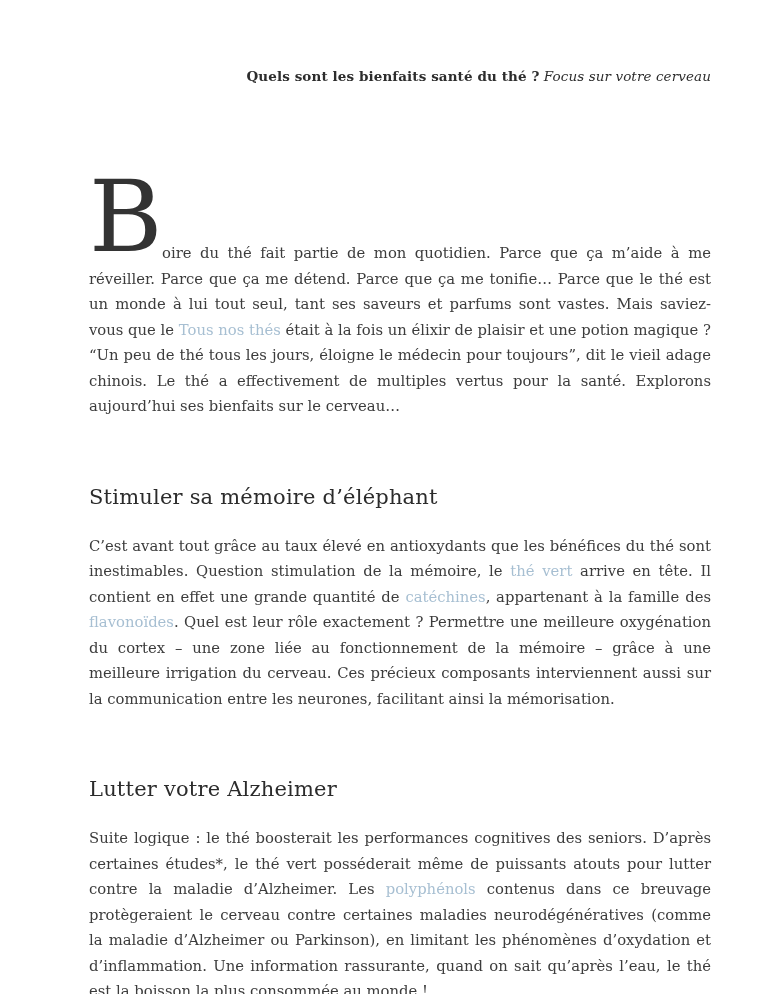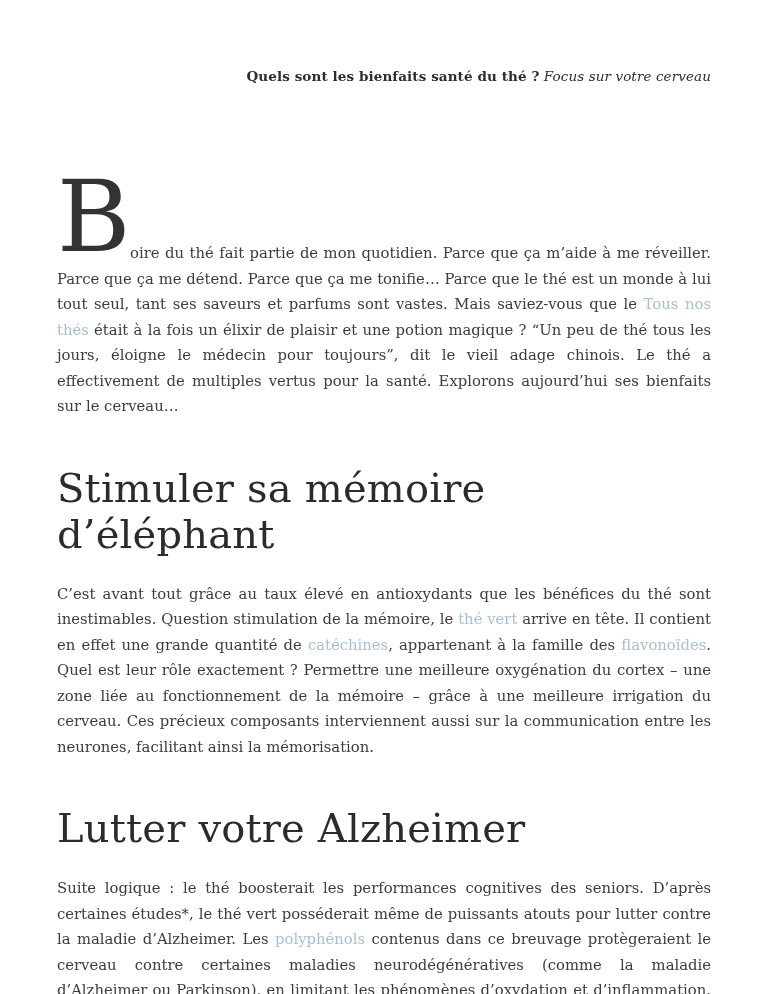--- a/index.html
+++ b/index.html
@@ -7,21 +7,21 @@
   body {
     width: 768px;
     height: 994px;
     overflow: hidden;
     font-family: "DejaVu Serif", serif;
   }
   .page {
     position: relative;
     width: 768px;
     height: 846px;
-    padding: 68px 57px 0 57px;
+    padding: 68px 57px 0 89px;
     background: #ffffff;
   }
   .header {
     text-align: right;
     font-size: 13.5px;
     color: #2d2d2d;
     letter-spacing: 0.1px;
   }
   .header-bold { font-weight: bold; }
   .header-italic { font-style: italic; }
@@ -42,24 +42,24 @@
     top: -63px;
     font-size: 100px;
     line-height: 80px;
     color: #333333;
     text-indent: 0;
     font-family: "DejaVu Serif", serif;
   }
   .section-heading {
     font-family: "DejaVu Serif", serif;
     font-weight: 400;
-    font-size: 40px;
+    font-size: 21px;
     color: #2b2b2b;
     letter-spacing: 0.2px;
-    margin-top: 46px;
+    margin-top: 66px;
     margin-bottom: 24px;
   }
   .inline-link {
     color: #a7bfd2;
     text-decoration: none;
     cursor: pointer;
   }
 </style>
 </head>
 <body>

